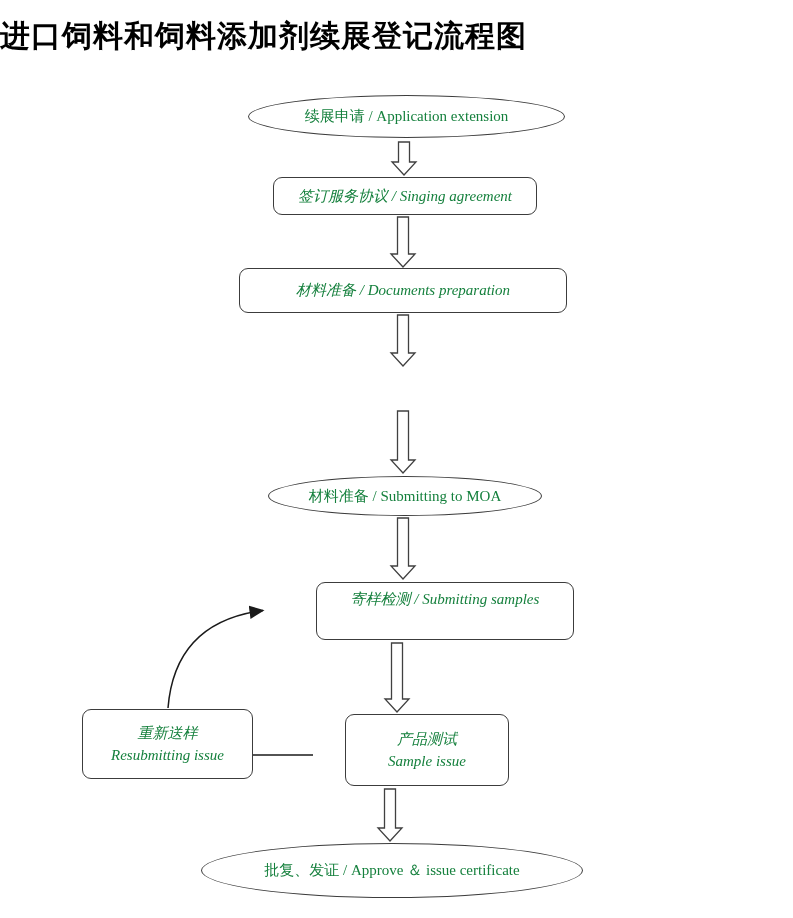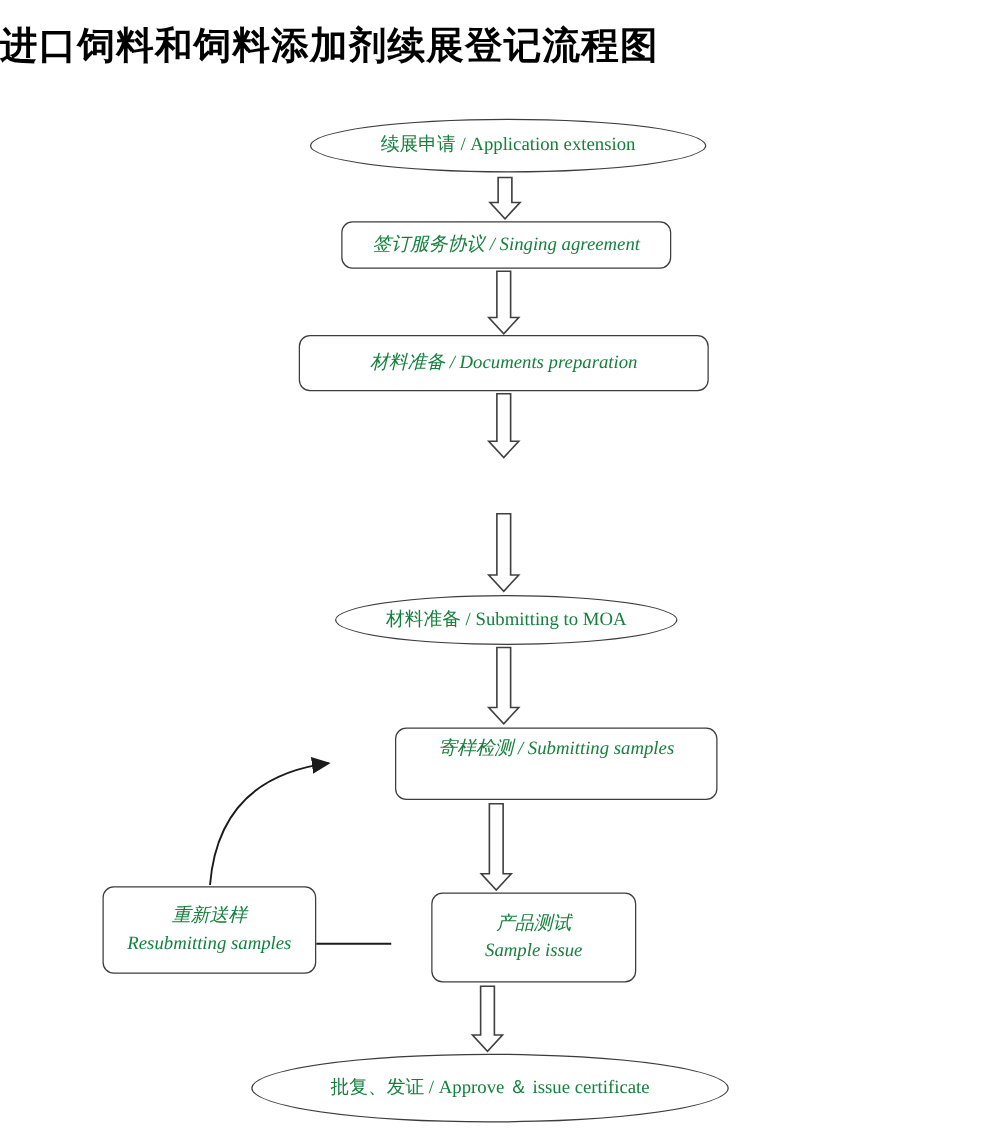--- a/index.html
+++ b/index.html
@@ -94,21 +94,21 @@
   <div class="node ellipse" style="left:268px; top:476px; width:274px; height:40px;">
     <span>材料准备  / Submitting to MOA</span>
   </div>
 
   <div class="node rect top-text" style="left:273px; top:582px; width:258px; height:58px;">
     <span>寄样检测  / Submitting samples</span>
   </div>
 
   <div class="node rect two-line" style="left:82px; top:709px; width:171px; height:70px;">
     <span>重新送样</span>
-    <span>Resubmitting samples</span>
+    <span>Resubmitting issue</span>
   </div>
 
   <div class="node rect two-line" style="left:313px; top:714px; width:164px; height:72px;margin-left:32px;">
     <span>产品测试</span>
     <span>Sample issue</span>
   </div>
 
   <div class="node ellipse" style="left:201px; top:843px; width:382px; height:55px;font-family:Liberation Serif, serif;">
     <span>批复、发证  / Approve ＆  issue certificate</span>
   </div>

